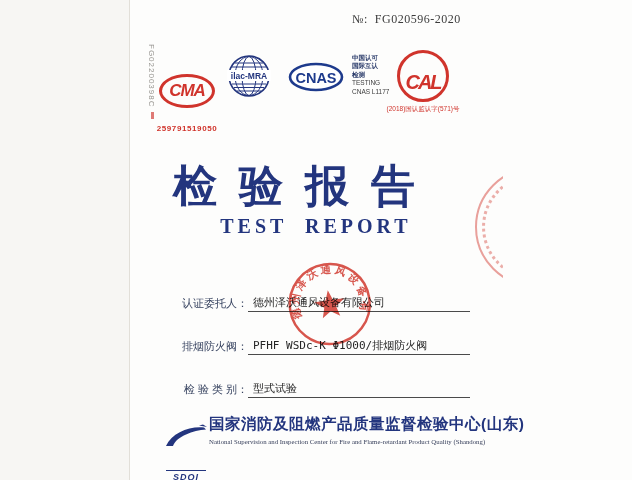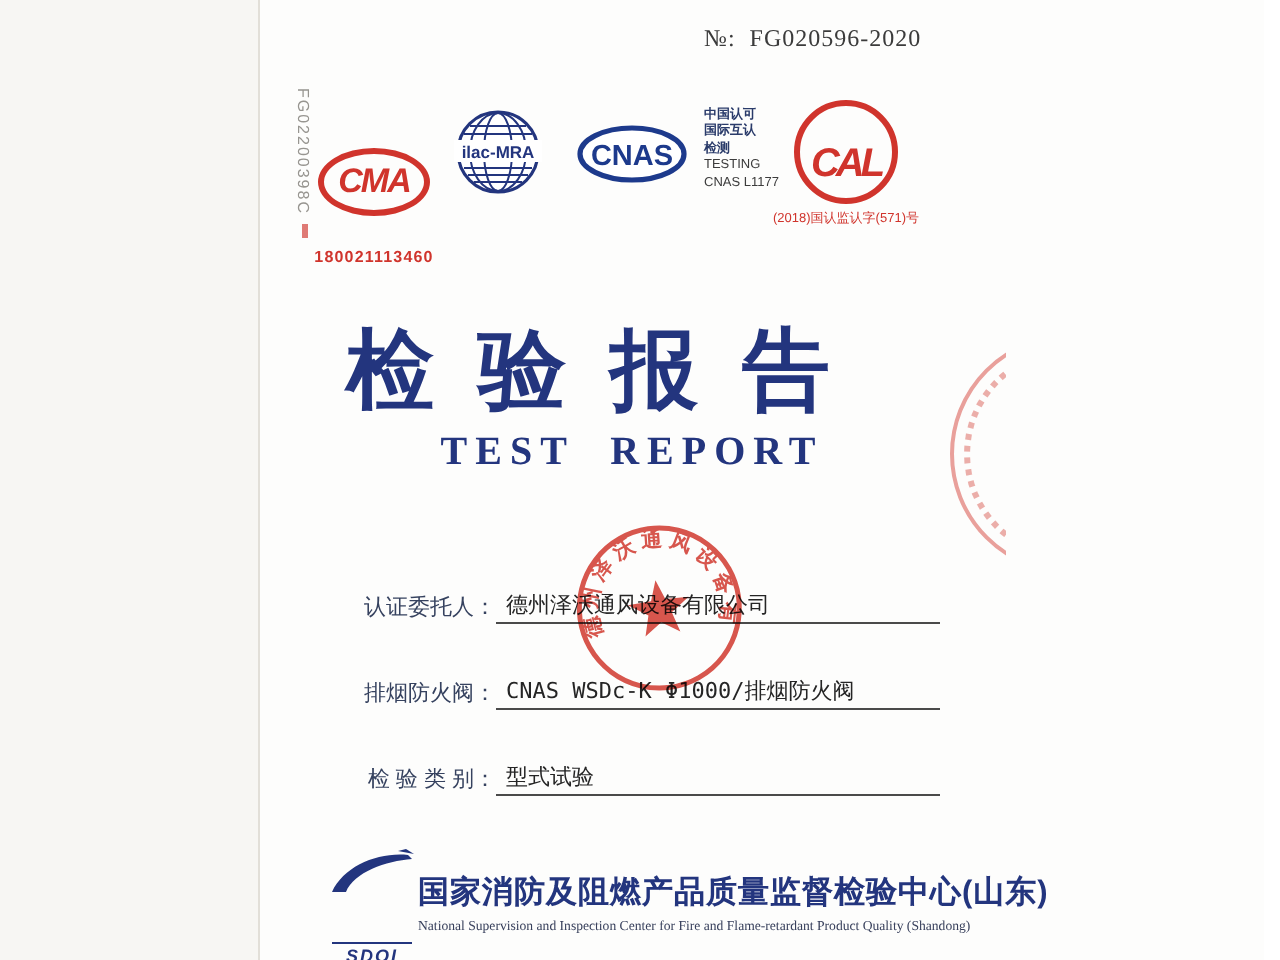--- a/index.html
+++ b/index.html
@@ -64,21 +64,21 @@
     overflow:hidden; opacity:.75; }
   .partial-stamp .outer { position:absolute; left:2px; top:-1px; width:120px; height:120px;
     border:2.5px solid rgba(210,62,52,.65); border-radius:50%; }
   .partial-stamp .inner { position:absolute; left:9px; top:6px; width:106px; height:106px;
     border:3px dotted rgba(210,62,52,.55); border-radius:50%; }
 
   .footer-logo { position:absolute; left:163px; top:424px; width:46px; text-align:center; }
   .footer-logo .sdqi { display:inline-block; margin-top:18px; border-top:1.5px solid var(--navy);
     color:var(--navy); font-weight:bold; font-style:italic; font-size:9px; letter-spacing:1px;
     padding-top:1px; width:40px;text-align:center; }
-  .footer-text { position:absolute; left:209px; top:436px; }
+  .footer-text { position:absolute; left:209px; top:414px; }
   .footer-cn { font-size:15.5px; font-weight:bold; color:var(--navy); letter-spacing:.5px;
     white-space:nowrap; }
   .footer-en { margin-top:3px; font-size:6.8px; color:#38405c; white-space:nowrap;
     font-family:"Liberation Serif", serif; }
 
   svg text { font-family:"Liberation Sans", sans-serif; }
 </style>
 </head>
 <body>
 
@@ -90,21 +90,21 @@
   <div class="side-code-mark"></div>
 
   <div class="serial">
     <span>№:</span><span class="num">FG020596-2020</span>
   </div>
 
   <div class="cma-block">
     <div class="cma-ellipse">
       <span>CMA</span>
     </div>
-    <div class="cma-number">180021113460</div>
+    <div class="cma-number">259791519050</div>
   </div>
 
   <div class="ilac">
     <svg width="44" height="44" viewBox="0 0 44 44">
       <circle cx="22" cy="22" r="20" fill="#ffffff" stroke="#23357e" stroke-width="1.6"></circle>
       <ellipse cx="22" cy="22" rx="14" ry="19.5" fill="none" stroke="#23357e" stroke-width="1"></ellipse>
       <ellipse cx="22" cy="22" rx="7" ry="19.5" fill="none" stroke="#23357e" stroke-width="1"></ellipse>
       <line x1="5" y1="30" x2="39" y2="30" stroke="#23357e" stroke-width="1"></line>
       <line x1="7" y1="33.5" x2="37" y2="33.5" stroke="#23357e" stroke-width="1"></line>
       <line x1="10" y1="37" x2="34" y2="37" stroke="#23357e" stroke-width="1"></line>
@@ -139,21 +139,21 @@
   <div class="title-cn">检验报告</div>
   <div class="title-en">TEST REPORT</div>
 
   <div class="fields">
     <div class="field-row">
       <div class="field-label">认证委托人：</div>
       <div class="field-value">德州泽沃通风设备有限公司</div>
     </div>
     <div class="field-row">
       <div class="field-label">排烟防火阀：</div>
-      <div class="field-value">CNAS WSDc-K Φ1000/排烟防火阀</div>
+      <div class="field-value">PFHF WSDc-K Φ1000/排烟防火阀</div>
     </div>
     <div class="field-row last">
       <div class="field-label">检 验 类 别：</div>
       <div class="field-value">型式试验</div>
     </div>
   </div>
 
   <div class="seal">
     <svg width="100" height="100" viewBox="0 0 100 100">
       <circle class="ring" cx="50" cy="50" r="40"></circle>

